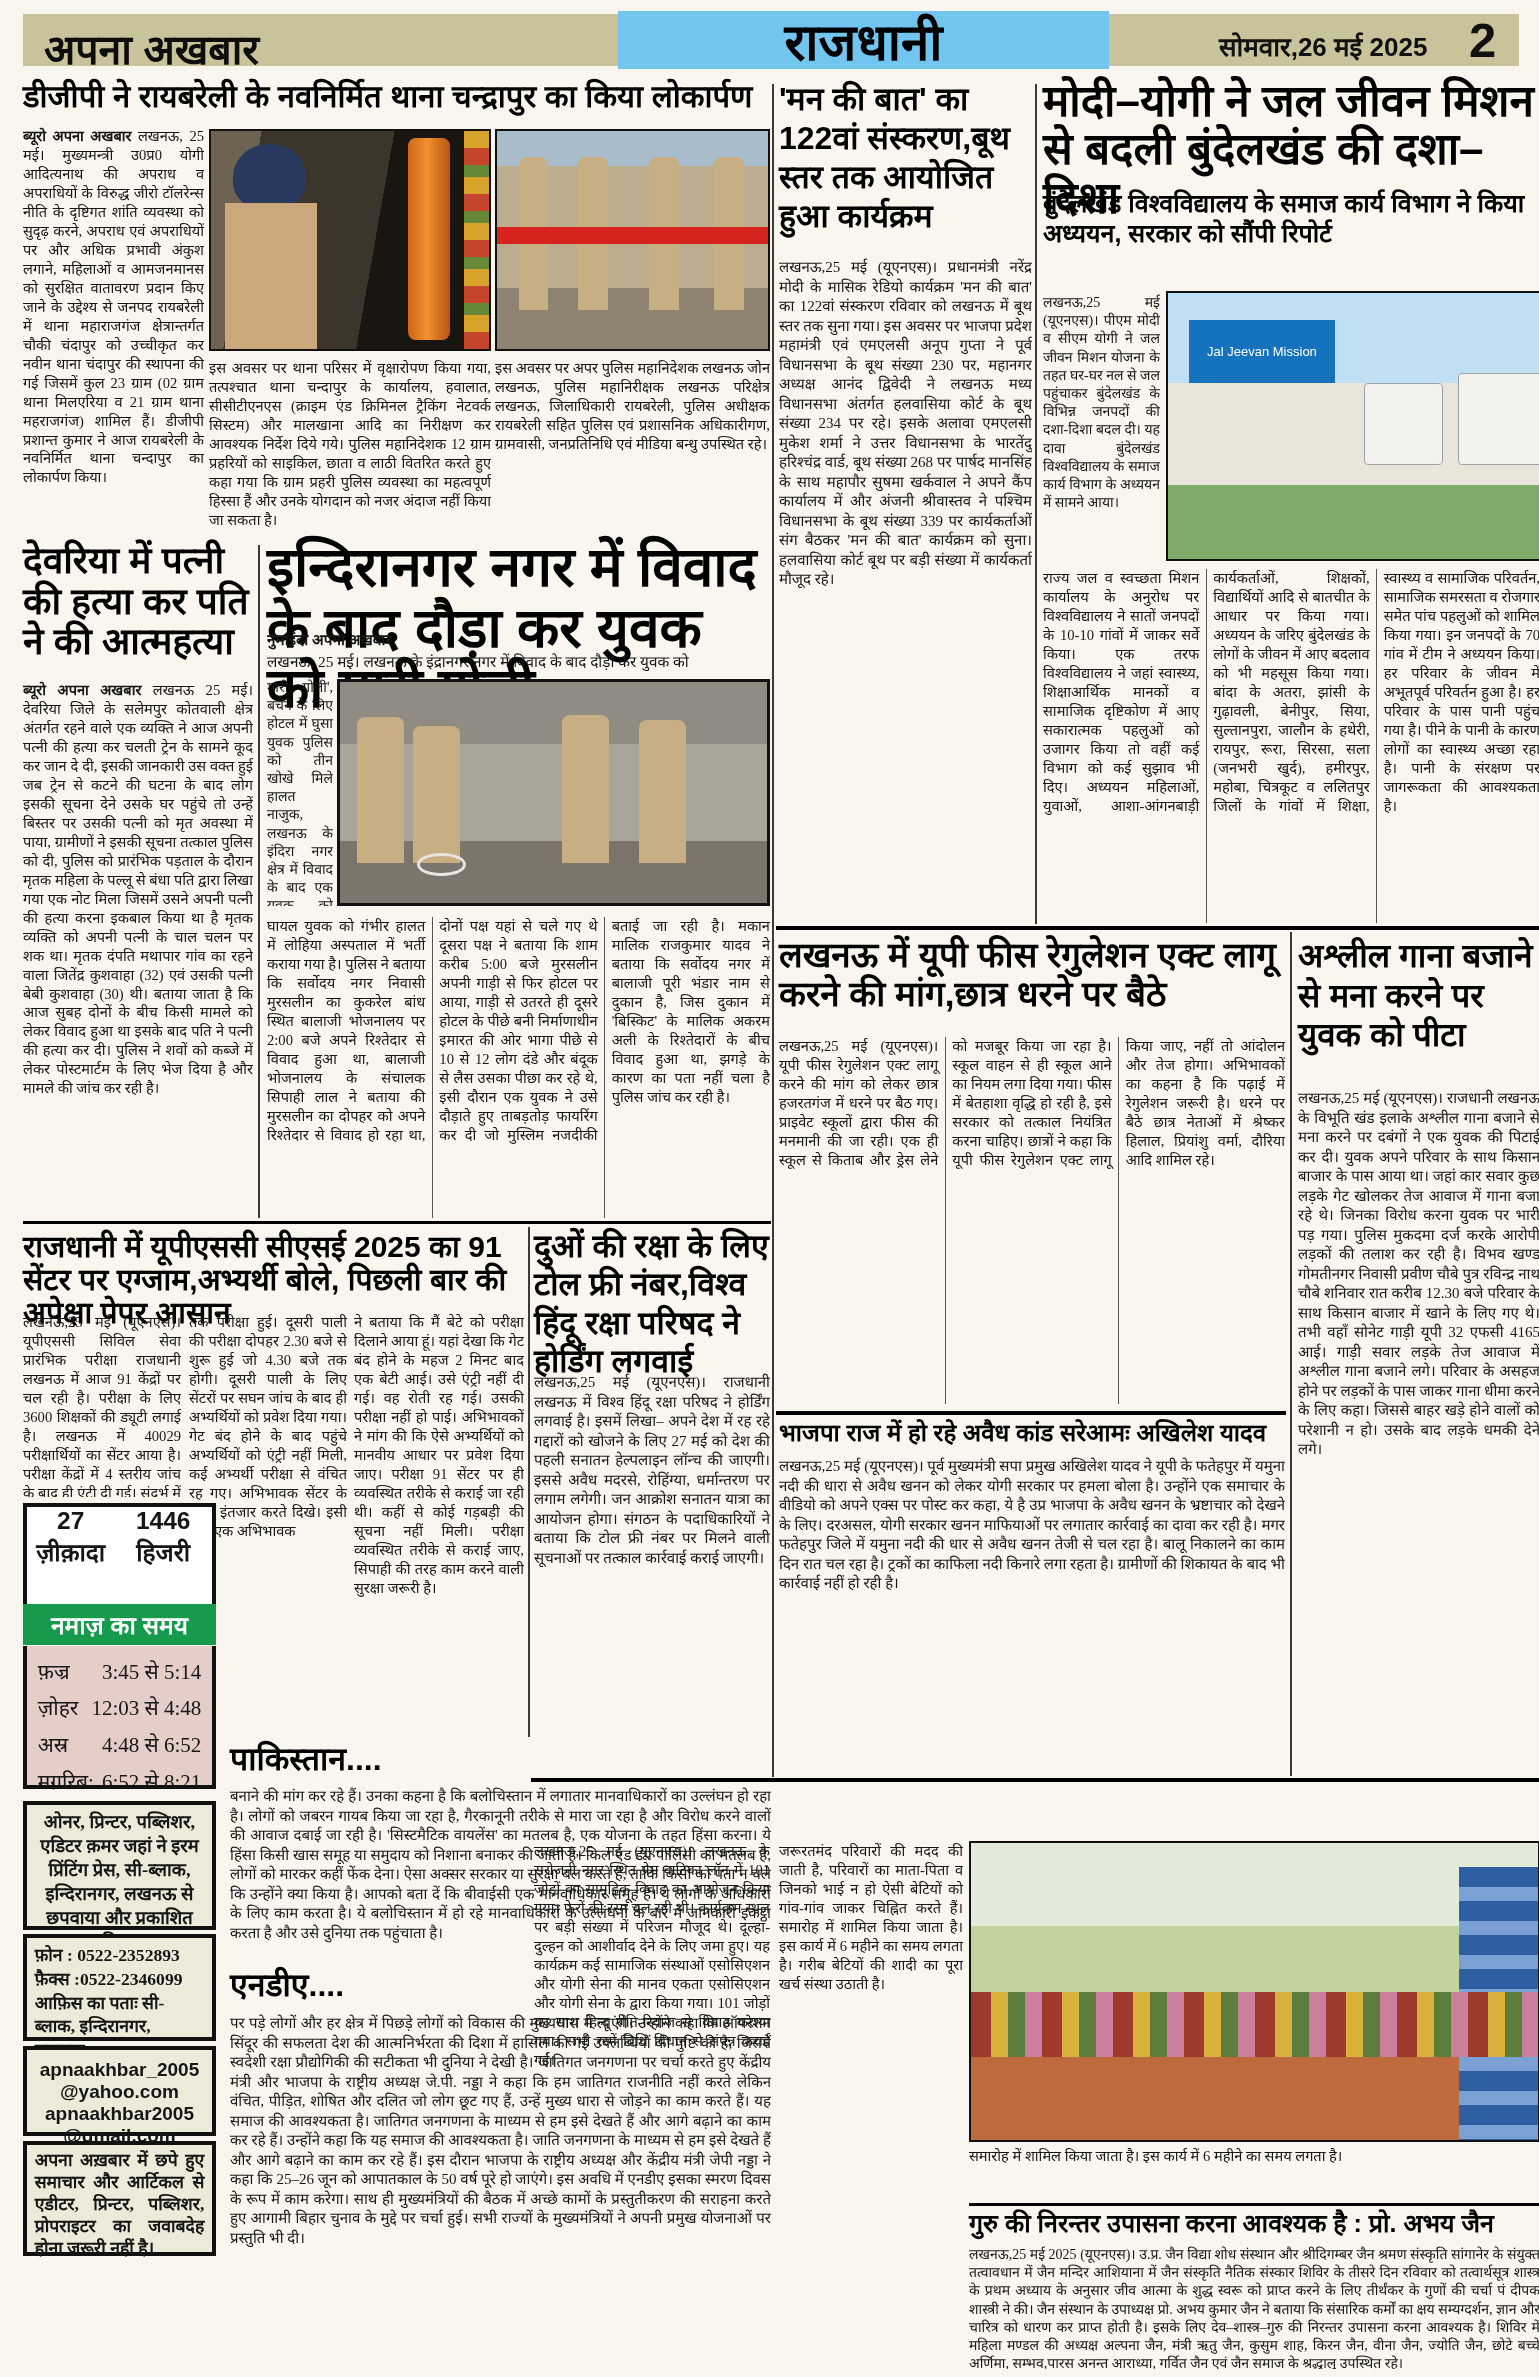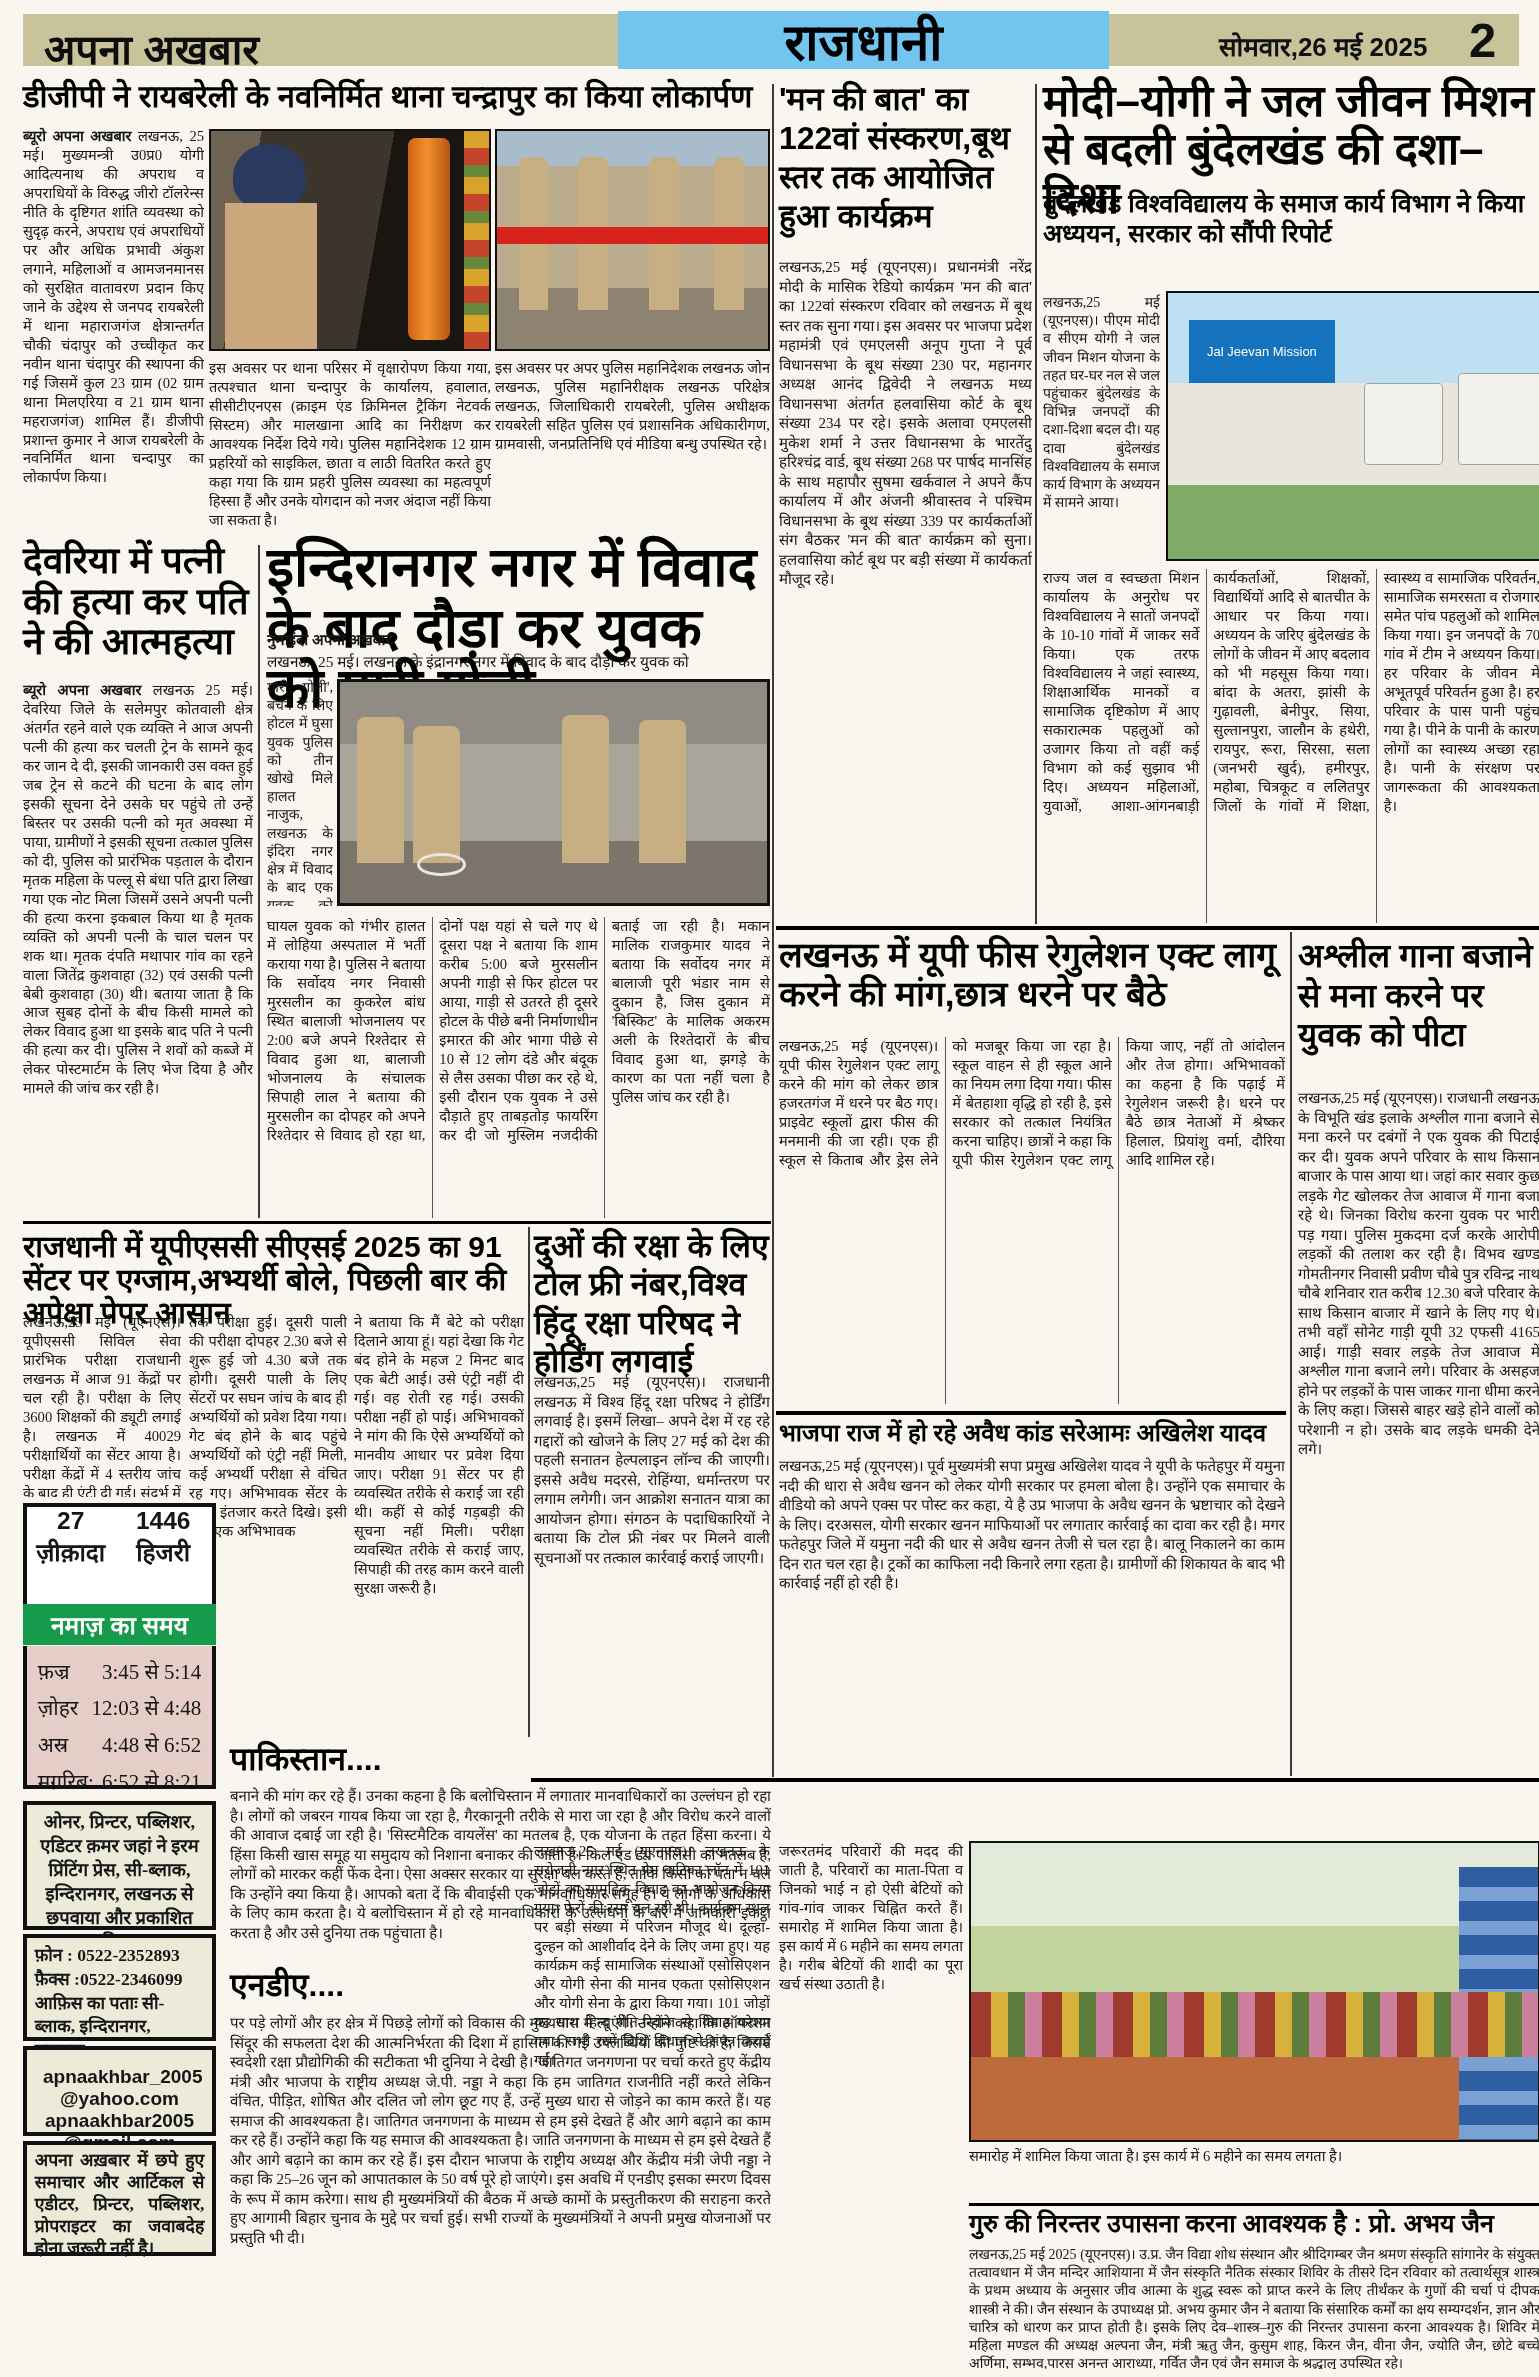--- a/index.html
+++ b/index.html
@@ -164,21 +164,21 @@
         <span>इशा</span>
         <span>8:21  से  3:45</span>
       </div>
   </div>
   <div class="abs box" style="left:23px;top:1801px;width:193px;height:129px;font-size:18.4px;padding:6.1px 7.7px;line-height:1.3;">ओनर, प्रिन्टर, पब्लिशर, एडिटर क़मर जहां ने इरम प्रिंटिंग प्रेस, सी-ब्लाक, इन्दिरानगर, लखनऊ से छपवाया और प्रकाशित किया</div>
   <div class="abs box" style="left:23px;top:1934px;width:193px;height:107px;font-size:17.6px;padding:6.1px 7.7px;text-align:left;line-height:1.35;">
     <div>फ़ोन : 0522-2352893</div>
     <div>फ़ैक्स :0522-2346099</div>
     <div>आफ़िस का पताः सी-ब्लाक, इन्दिरानगर, लखनऊ</div>
   </div>
-  <div class="abs box" style="left:23px;top:2046px;width:193px;height:90px;font-size:19px;padding:16px;font-family:'Liberation Sans',sans-serif;">
+  <div class="abs box" style="left:23px;top:2046px;width:193px;height:90px;font-size:19px;padding:9px;font-family:'Liberation Sans',sans-serif;">
     <div>apnaakhbar_2005 @yahoo.com</div>
     <div>apnaakhbar2005 @gmail.com</div>
   </div>
   <div class="abs box" style="left:23px;top:2141px;width:193px;height:115px;font-size:17.6px;padding:4.6px 7.7px;text-align:justify;line-height:1.25;">अपना अख़बार में छपे हुए समाचार और आर्टिकल से एडीटर, प्रिन्टर, पब्लिशर, प्रोपराइटर का जवाबदेह होना ज़रूरी नहीं है।</div>
 
   <div class="abs hl" style="left:230px;top:1742px;width:230px;font-size:32px;">पाकिस्तान....</div>
   <div class="abs body" style="left:230px;top:1787px;width:541px;height:175px;font-size:15px;">बनाने की मांग कर रहे हैं। उनका कहना है कि बलोचिस्तान में लगातार मानवाधिकारों का उल्लंघन हो रहा है। लोगों को जबरन गायब किया जा रहा है, गैरकानूनी तरीके से मारा जा रहा है और विरोध करने वालों की आवाज दबाई जा रही है। 'सिस्टमैटिक वायलेंस' का मतलब है, एक योजना के तहत हिंसा करना। ये हिंसा किसी खास समूह या समुदाय को निशाना बनाकर की जाती है। किल एंड डंप पालिसी का मतलब है, लोगों को मारकर कहीं फेंक देना। ऐसा अक्सर सरकार या सुरक्षा बल करते हैं, ताकि किसी को पता न चले कि उन्होंने क्या किया है। आपको बता दें कि बीवाईसी एक मानवाधिकार समूह है। ये लोगों के अधिकारों के लिए काम करता है। ये बलोचिस्तान में हो रहे मानवाधिकारों के उल्लंघनों के बारे में जानकारी इकट्ठा करता है और उसे दुनिया तक पहुंचाता है।</div>
 
   <div class="abs hl" style="left:230px;top:1968px;width:230px;font-size:32px;">एनडीए....</div>
   <div class="abs body" style="left:230px;top:2014px;width:541px;height:351px;font-size:15px;">पर पड़े लोगों और हर क्षेत्र में पिछड़े लोगों को विकास की मुख्यधारा में लाएंगे। उन्होंने कहा कि ऑपरेशन सिंदूर की सफलता देश की आत्मनिर्भरता की दिशा में हासिल की गई उपलब्धियों की पुष्टि की है, जिसमें स्वदेशी रक्षा प्रौद्योगिकी की सटीकता भी दुनिया ने देखी है। जातिगत जनगणना पर चर्चा करते हुए केंद्रीय मंत्री और भाजपा के राष्ट्रीय अध्यक्ष जे.पी. नड्डा ने कहा कि हम जातिगत राजनीति नहीं करते लेकिन वंचित, पीड़ित, शोषित और दलित जो लोग छूट गए हैं, उन्हें मुख्य धारा से जोड़ने का काम करते हैं। यह समाज की आवश्यकता है। जातिगत जनगणना के माध्यम से हम इसे देखते हैं और आगे बढ़ाने का काम कर रहे हैं। उन्होंने कहा कि यह समाज की आवश्यकता है। जाति जनगणना के माध्यम से हम इसे देखते हैं और आगे बढ़ाने का काम कर रहे हैं। इस दौरान भाजपा के राष्ट्रीय अध्यक्ष और केंद्रीय मंत्री जेपी नड्डा ने कहा कि 25–26 जून को आपातकाल के 50 वर्ष पूरे हो जाएंगे। इस अवधि में एनडीए इसका स्मरण दिवस के रूप में काम करेगा। साथ ही मुख्यमंत्रियों की बैठक में अच्छे कामों के प्रस्तुतीकरण की सराहना करते हुए आगामी बिहार चुनाव के मुद्दे पर चर्चा हुई। सभी राज्यों के मुख्यमंत्रियों ने अपनी प्रमुख योजनाओं पर प्रस्तुति भी दी।</div>

